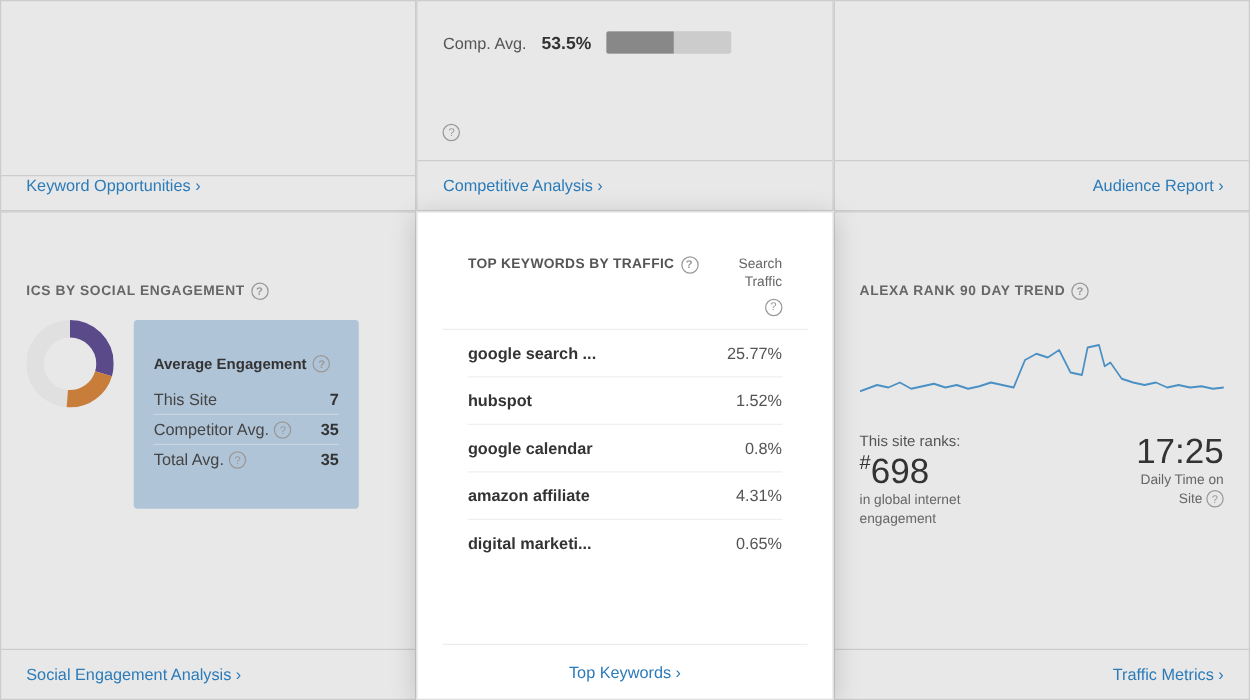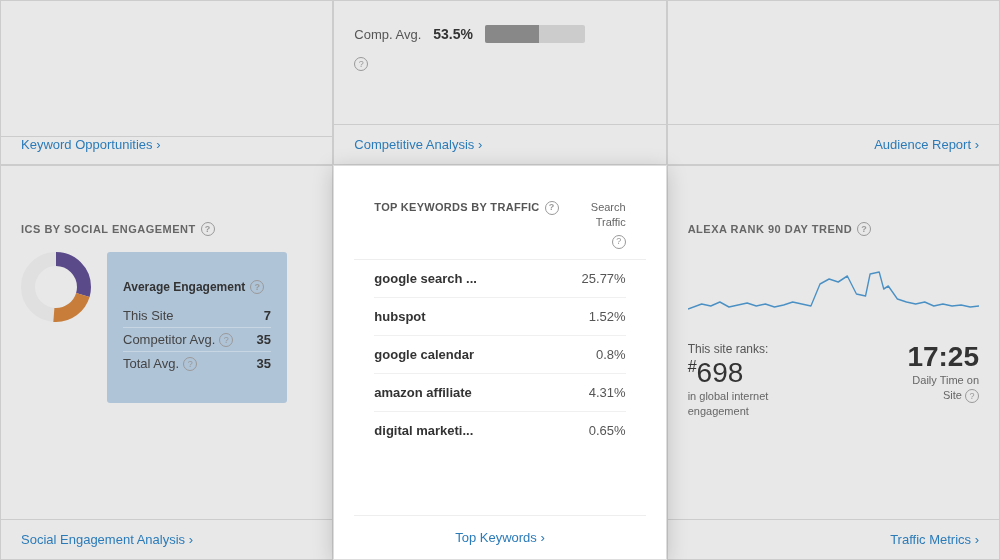--- a/index.html
+++ b/index.html
@@ -27,20 +27,21 @@
       border: 1px solid #ccc;
       position: relative;
       display: flex;
       flex-direction: column;
     }
 
     
     .cell-top {
       min-height: 110px;
       padding: 16px 20px 0 20px;
+      gap: 42px;
     }
 
     
     .cell-bottom {
       min-height: 340px;
       padding: 16px 20px 0 20px;
     }
 
     
     .center-card {
@@ -286,21 +287,21 @@
       color: #666;
       line-height: 1.4;
     }
 
     .time-block {
       text-align: right;
     }
 
     .time-value {
       font-size: 28px;
-      font-weight: 700;
+      font-weight: 400;
       color: #333;
       line-height: 1.1;
     }
 
     .time-sublabel {
       font-size: 11px;
       color: #666;
       line-height: 1.4;
     }
 

